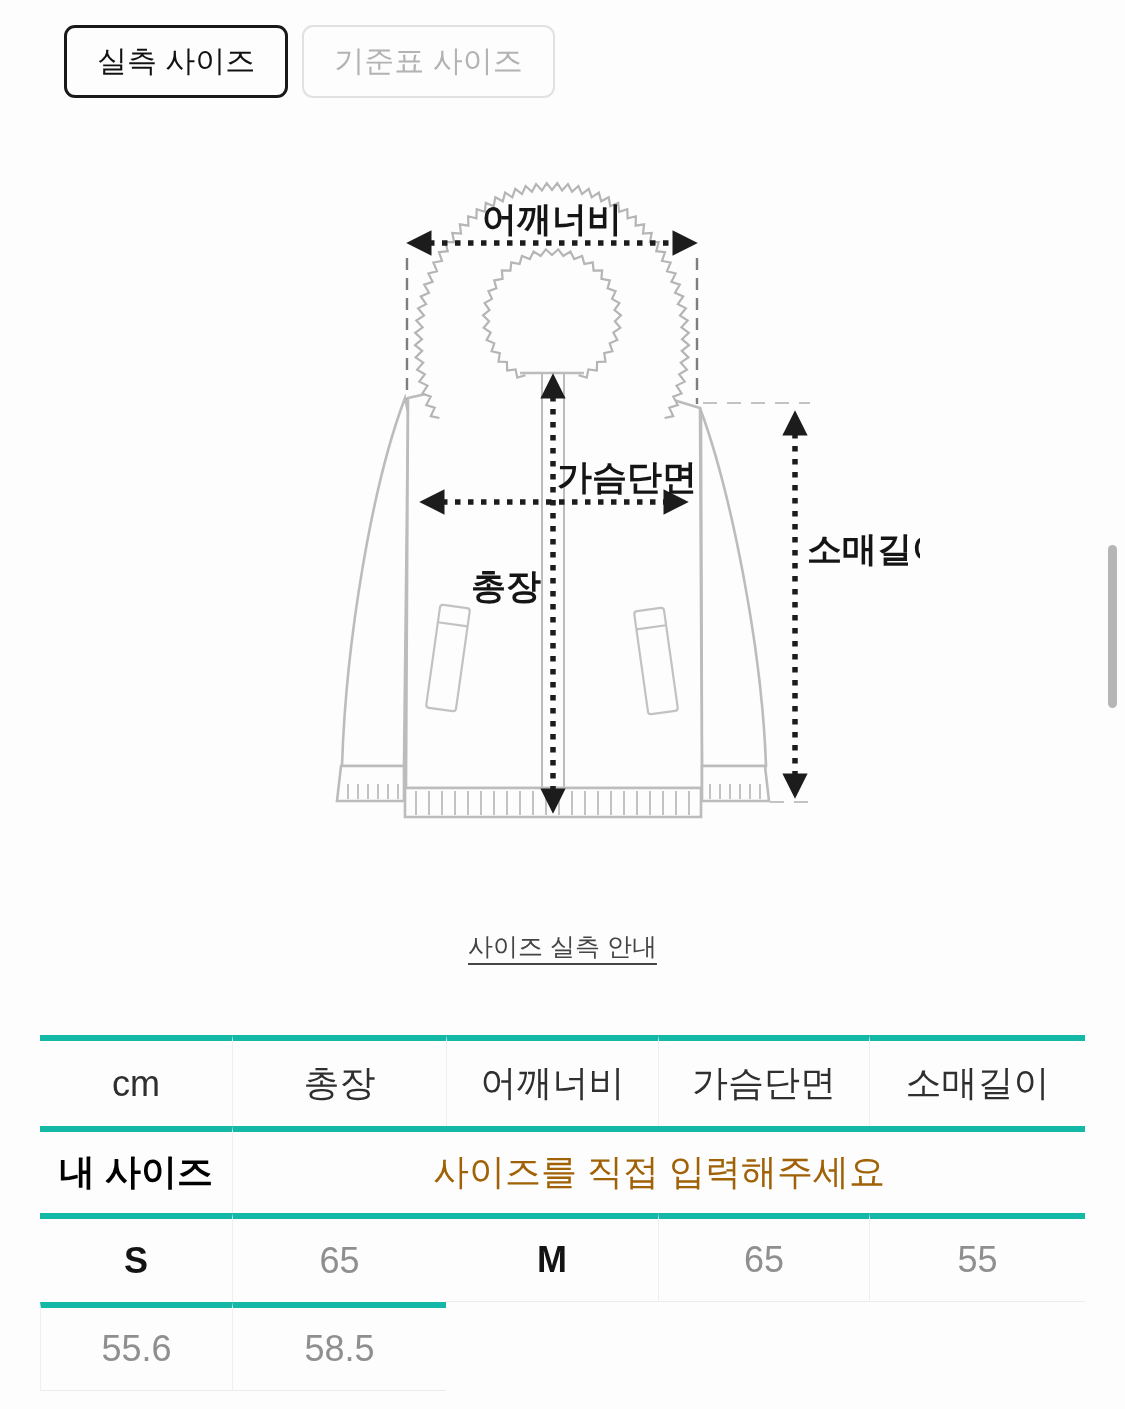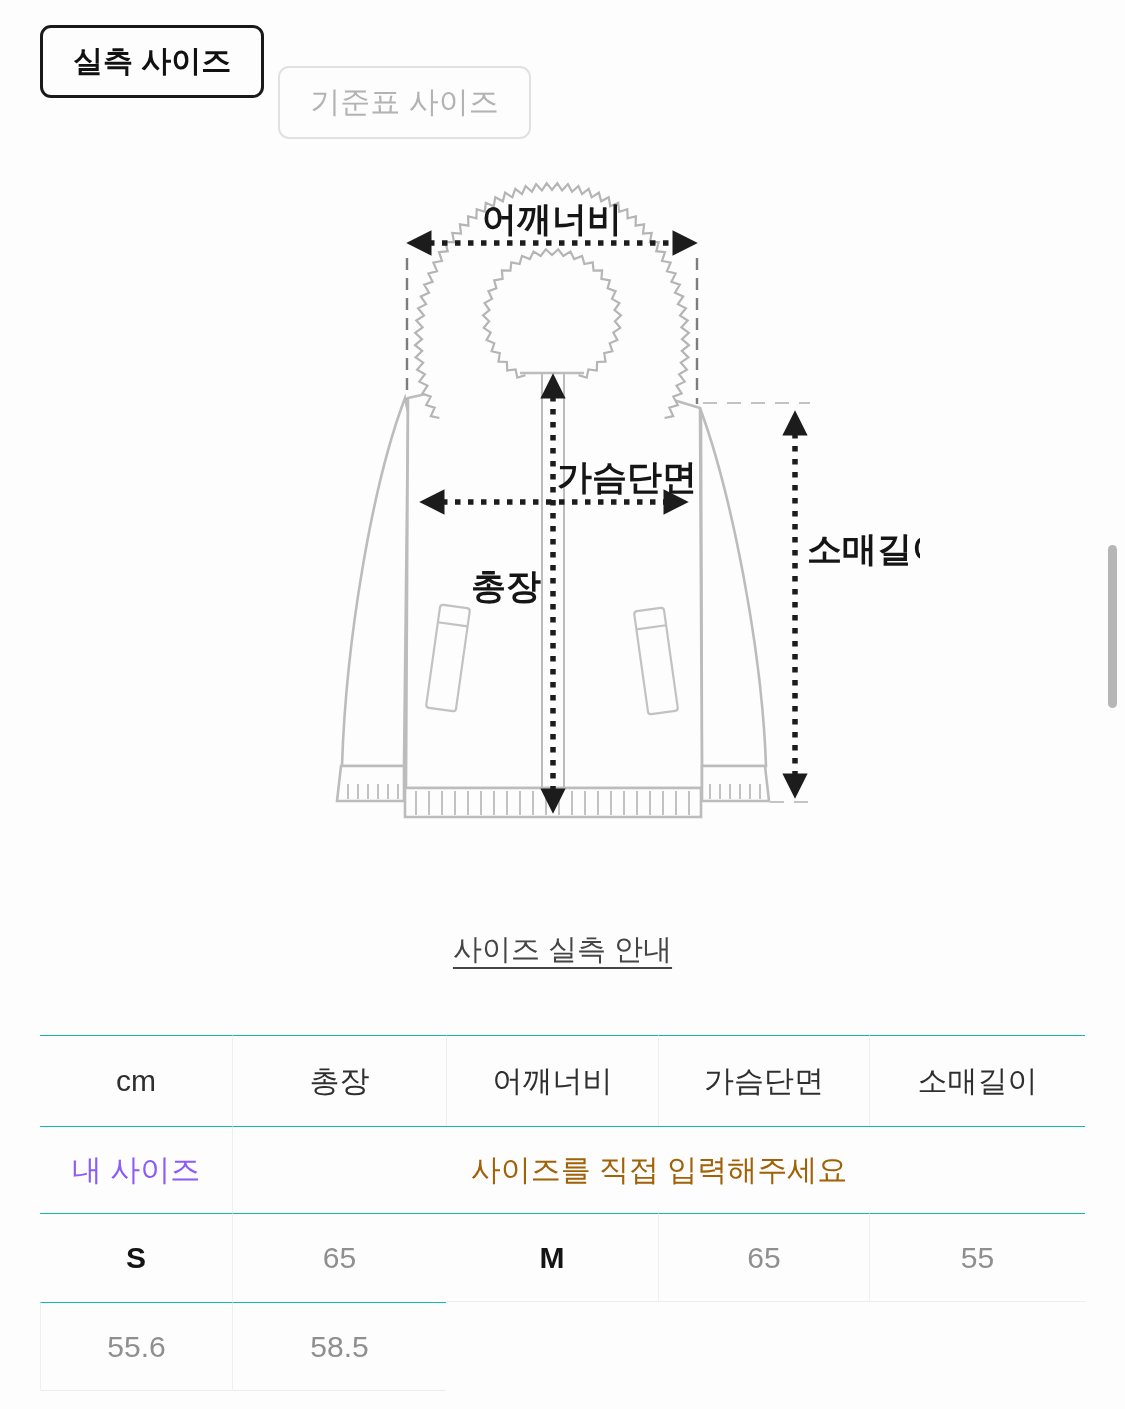--- a/index.html
+++ b/index.html
@@ -9,43 +9,43 @@
     background:#fdfdfd;
     font-family:"Liberation Sans", sans-serif;
     overflow:hidden;
     color:#1a1a1a;
   }
   
   .tabs{position:absolute;left:40px;top:25px;display:flex;gap:14px;}
   .tab{display:flex;align-items:center;justify-content:center;
        height:73px;padding:0 30px;border-radius:11px;font-size:30px;white-space:nowrap;
        box-sizing:border-box;background:#fdfdfd;cursor:pointer;}
-  .tab.active{border:3px solid #191919;font-weight:700;color:#111;}
-  .tab.inactive{border:2px solid #e1e1e1;font-weight:400;color:#b3b3b3;margin-top:41px;}
+  .tab.active{border:3px solid #191919;font-weight:400;color:#111;margin-left:24px;}
+  .tab.inactive{border:2px solid #e1e1e1;font-weight:400;color:#b3b3b3;}
   
   .diagram{position:absolute;left:280px;top:165px;width:640px;height:700px;}
   .diagram text{font-family:"Liberation Sans", sans-serif;font-size:35px;font-weight:700;fill:#151515;}
   
   .scroll-thumb{position:absolute;left:1108px;top:545px;width:9px;height:163px;
        border-radius:5px;background:#b6b6b6;}
   
   .links{position:absolute;left:0;top:930px;width:1125px;display:flex;justify-content:center;gap:24px;}
-  .link{font-size:29px;color:#454545;text-decoration:underline;text-underline-offset:8px;
+  .link{font-size:25px;color:#454545;text-decoration:underline;text-underline-offset:8px;
        text-decoration-thickness:2px;white-space:nowrap;cursor:pointer;}
   
   .size-table{position:absolute;left:40px;top:1035px;width:1045px;
        display:grid;grid-template-columns:192px 214px 212px 211px 216px;
        grid-template-rows:91px 87px 89px 89px;}
   .cell{display:flex;align-items:center;justify-content:center;
-       font-size:30px;border-top:1px solid #14b8a6;box-sizing:border-box;background:#fdfdfd;}
+       font-size:36px;border-top:6px solid #14b8a6;box-sizing:border-box;background:#fdfdfd;}
   .cell.vline{border-left:1px solid #efefef;}
   .cell.bottom{border-bottom:1px solid #ececec;}
   .cell.header{color:#2f2f2f;font-weight:500;}
   .cell.rowlabel{color:#141414;font-weight:600;}
-  .cell.mysize-label{color:#8b5cf6;font-weight:400;}
+  .cell.mysize-label{color:#000000;font-weight:700;}
   .cell.value{color:#8f8f8f;font-weight:400;}
   .cell.placeholder{grid-column:2 / 6;color:#a16207;font-weight:400;cursor:pointer;}
 </style>
 </head>
 <body>
 
 <div class="tabs">
   <div class="tab active">실측 사이즈</div>
   <div class="tab inactive">기준표 사이즈</div>
 </div>

